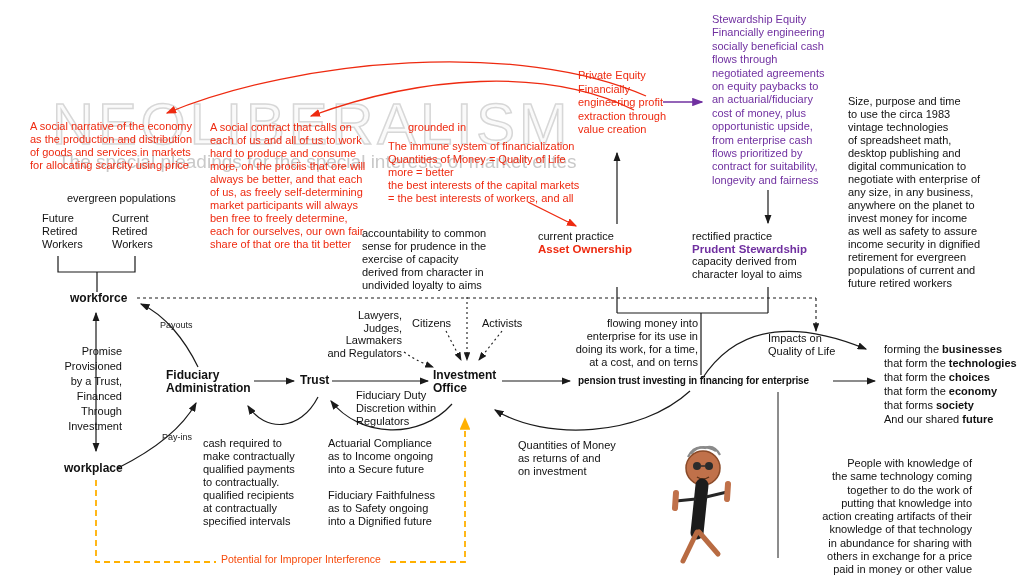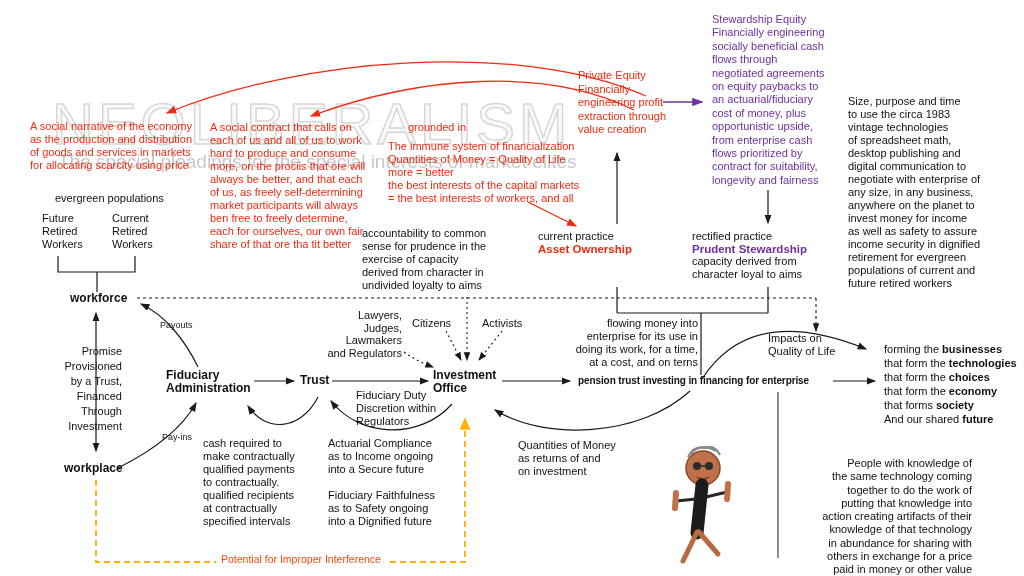--- a/index.html
+++ b/index.html
@@ -140,21 +140,21 @@
 negotiate with enterprise of
 any size, in any business,
 anywhere on the planet to
 invest money for income
 as well as safety to assure
 income security in dignified
 retirement for evergreen
 populations of current and
 future retired workers</div>
 
-<div class="abs txt" style="left:55px;top:192px;">evergreen populations</div>
+<div class="abs txt" style="left:67px;top:192px;">evergreen populations</div>
 <div class="abs txt" style="left:42px;top:212px;">Future
 Retired
 Workers</div>
 <div class="abs txt" style="left:112px;top:212px;">Current
 Retired
 Workers</div>
 
 <div class="abs node" style="left:70px;top:292px;">workforce</div>
 <div class="abs node" style="left:64px;top:462px;">workplace</div>
 <div class="abs txt r" style="left:30px;top:344px;width:92px;line-height:15px;">Promise

